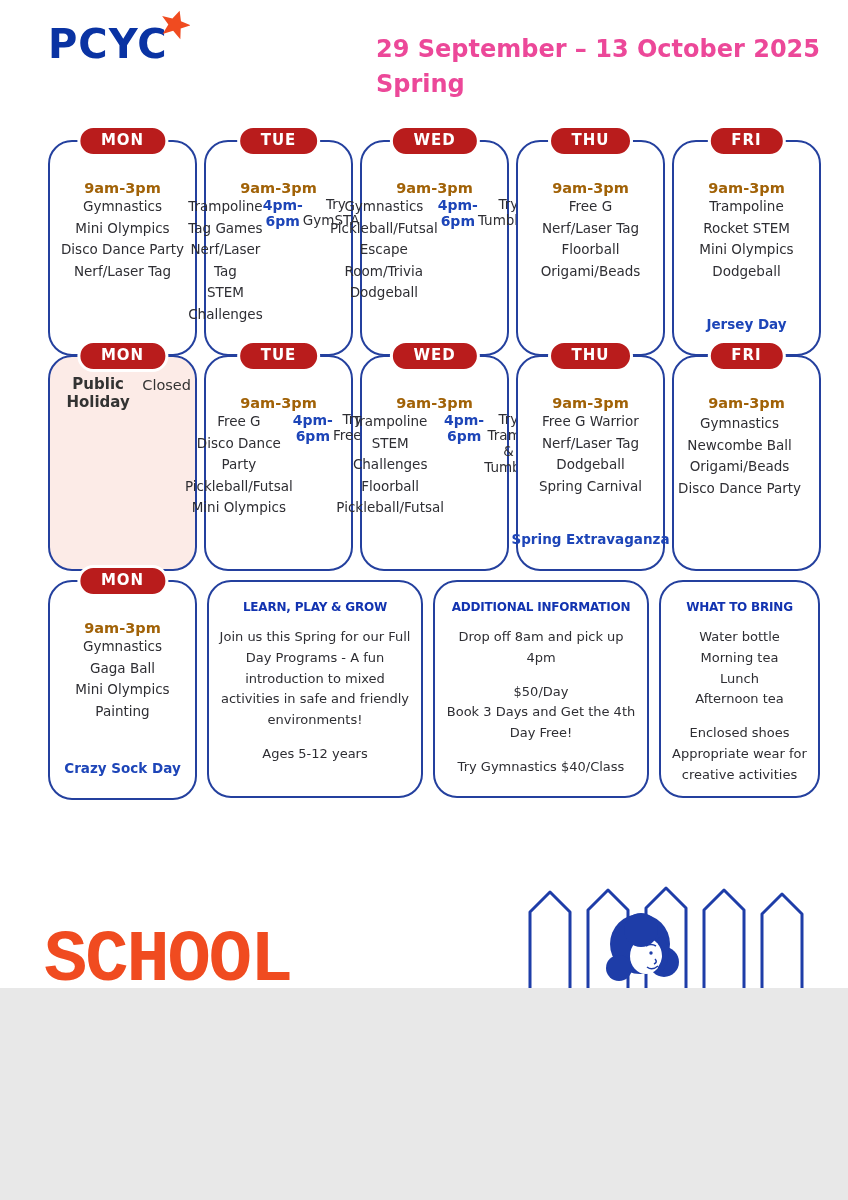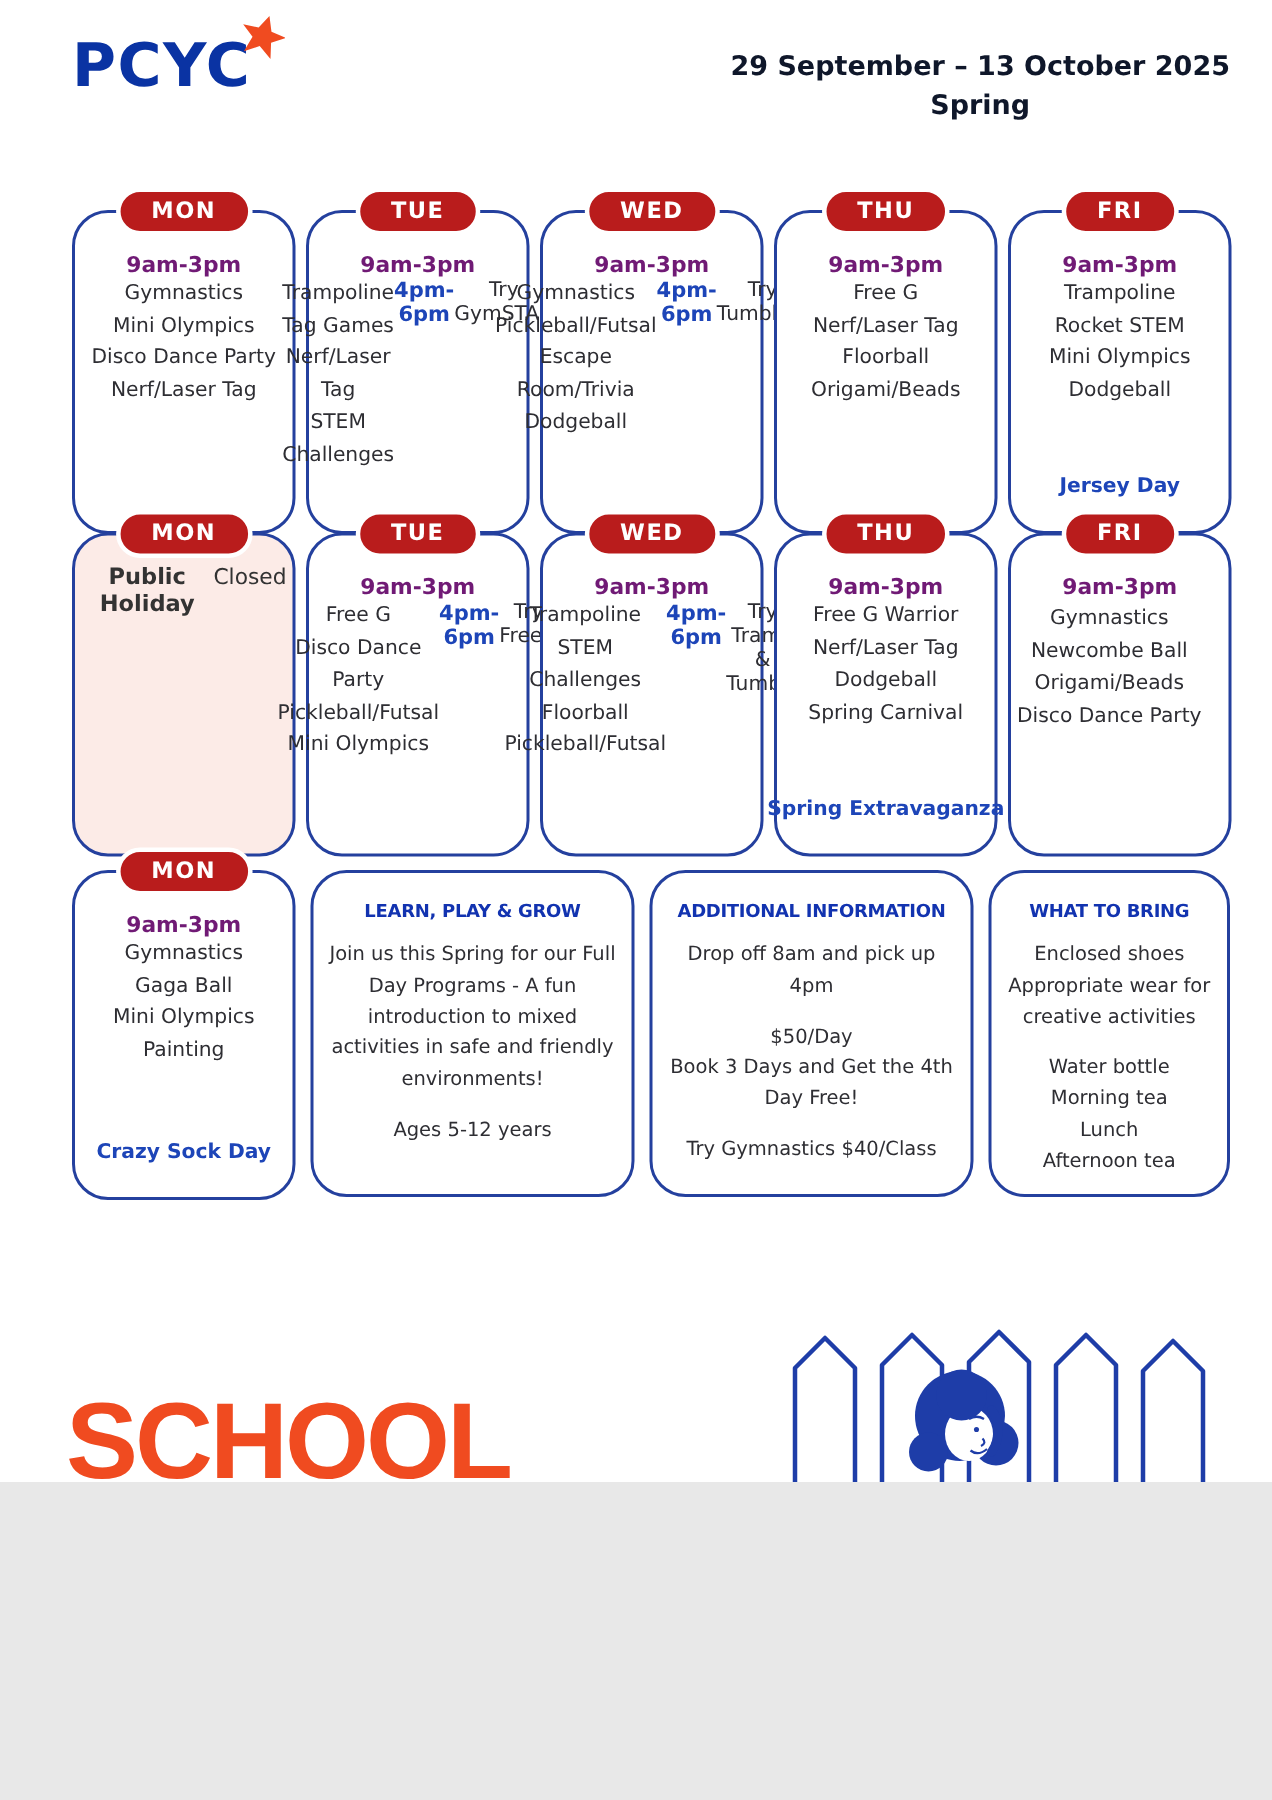--- a/index.html
+++ b/index.html
@@ -4,56 +4,56 @@
 <style>
   html,body{margin:0;padding:0;background:#e8e8e8;}
   .page{
     position:relative;width:848px;height:988px;margin:0 auto;background:#ffffff;
     font-family:"DejaVu Sans","Liberation Sans",sans-serif;overflow:hidden;
   }
   
   .header{position:absolute;top:24px;left:48px;right:28px;display:flex;justify-content:space-between;align-items:flex-start;}
   .logo{position:relative;color:#0a33a3;font-size:40px;font-weight:800;letter-spacing:1px;line-height:1;}
   .logo-star{position:absolute;top:-14px;right:-22px;}
-  .dates{text-align:center;color:#0f172a;font-size:18px;font-weight:600;line-height:1.45;margin-top:8px;}
+  .dates{text-align:left;color:#ec4899;font-size:24px;font-weight:600;line-height:1.45;margin-top:8px;}
   
   .grid{position:absolute;left:48px;display:grid;gap:7px;}
   .w1{top:140px;grid-template-columns:repeat(5,149px);}
   .w2{top:355px;grid-template-columns:repeat(5,149px);}
   .w3{top:580px;grid-template-columns:149px 216px 216px 161px;gap:10px;}
   .card{
     position:relative;height:184px;border:2px solid #24409e;border-radius:24px;background:#fff;
     display:flex;flex-direction:column;align-items:center;text-align:center;padding:18px 4px 10px;
   }
   .w3 .card{height:188px;}
   .pill{
     position:absolute;top:-17px;left:50%;transform:translateX(-50%);
     background:#b91c1c;color:#fff;font-weight:bold;font-size:15px;letter-spacing:1px;
     padding:5px 21px 6px;border-radius:20px;border:3px solid #fff;line-height:1;white-space:nowrap;
   }
-  .time{margin-top:9px;font-weight:bold;font-size:14.5px;color:#701a75;}
+  .time{margin-top:20px;font-weight:bold;font-size:14.5px;color:#a16207;}
   .mid{flex:1;display:flex;justify-content:center;width:100%;}
   .top-align .mid{justify-content:flex-start;margin-top:2px;}
   .acts{font-size:13.5px;line-height:1.6;color:#2e2e33;white-space:pre-line;}
   .xtime{font-weight:bold;font-size:14px;color:#1d45b8;margin-top:1px;}
   .xact{font-size:13.5px;color:#2e2e33;}
   .xtime:empty,.xact:empty,.cfoot:empty{display:none;}
   .cfoot{font-weight:bold;font-size:13.5px;color:#1d45b8;white-space:nowrap;margin-bottom:12px;}
   
   .closed{background:#fcebe7;}
   .closed-title{font-weight:bold;font-size:15px;color:#333;}
   .closed-sub{font-size:14.5px;color:#333;margin-top:2px;}
   
   .info{padding:18px 10px 8px;}
   .info-title{font-weight:800;font-size:12px;color:#1233b0;letter-spacing:-0.2px;white-space:nowrap;}
   .info-body{margin-top:13px;font-size:13px;line-height:1.6;color:#2e2e33;white-space:pre-line;}
   
   .big-title{
     position:absolute;left:44px;top:926px;color:#f04b20;
-    font-family:Liberation Sans, sans-serif;font-weight:800;font-size:72px;line-height:0.98;letter-spacing:-2px;
+    font-family:Liberation Mono, monospace;font-weight:800;font-size:72px;line-height:0.98;letter-spacing:-2px;
   }
   
   .illo{position:absolute;left:524px;top:880px;}
   
   .bottom-bar{position:absolute;left:232px;top:1191px;width:420px;height:7px;background:#16329c;}
 </style>
 </head>
 <body>
 
 <div class="page">
@@ -218,26 +218,26 @@
     <div class="card info">
       <div class="info-title">ADDITIONAL INFORMATION</div>
       <div class="info-body">Drop off 8am and pick up 4pm</div>
       <div class="info-body">$50/Day
 Book 3 Days and Get the 4th Day Free!</div>
       <div class="info-body">Try Gymnastics $40/Class</div>
     </div>
 
     <div class="card info">
       <div class="info-title">WHAT TO BRING</div>
-      <div class="info-body">Enclosed shoes
-Appropriate wear for creative activities</div>
       <div class="info-body">Water bottle
 Morning tea
 Lunch
 Afternoon tea</div>
+      <div class="info-body">Enclosed shoes
+Appropriate wear for creative activities</div>
     </div>
   </div>
 
   <div class="big-title">
     <div>SCHOOL</div>
   </div>
 
   <svg class="illo" width="316" height="262" viewBox="0 0 316 262">
     <g stroke="#1e3da8" stroke-width="3" fill="#ffffff" stroke-linejoin="round">
       <path d="M6,150 L6,32 L26,12 L46,32 L46,150"></path>

